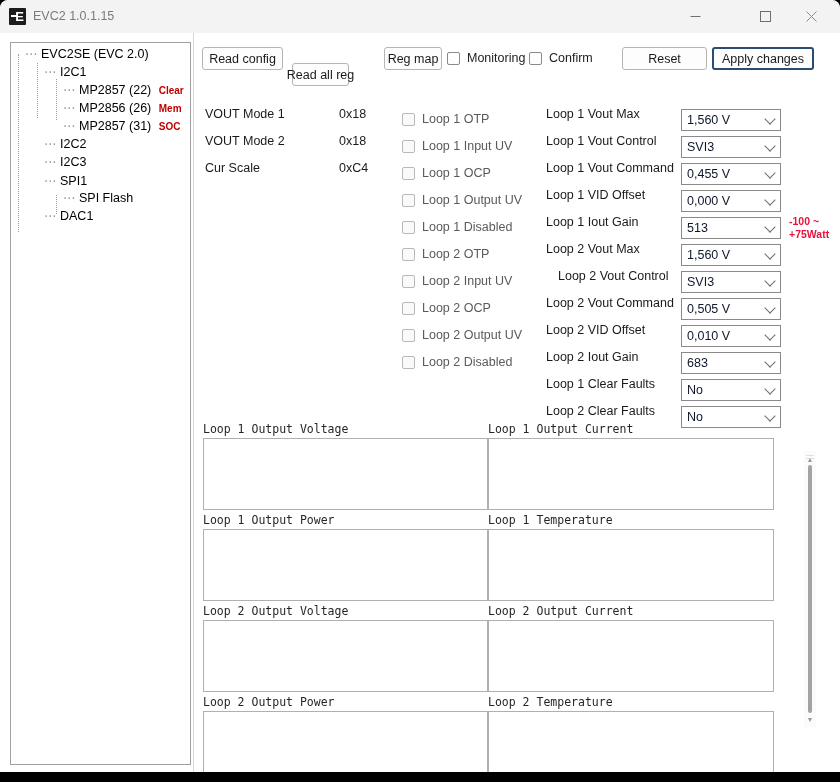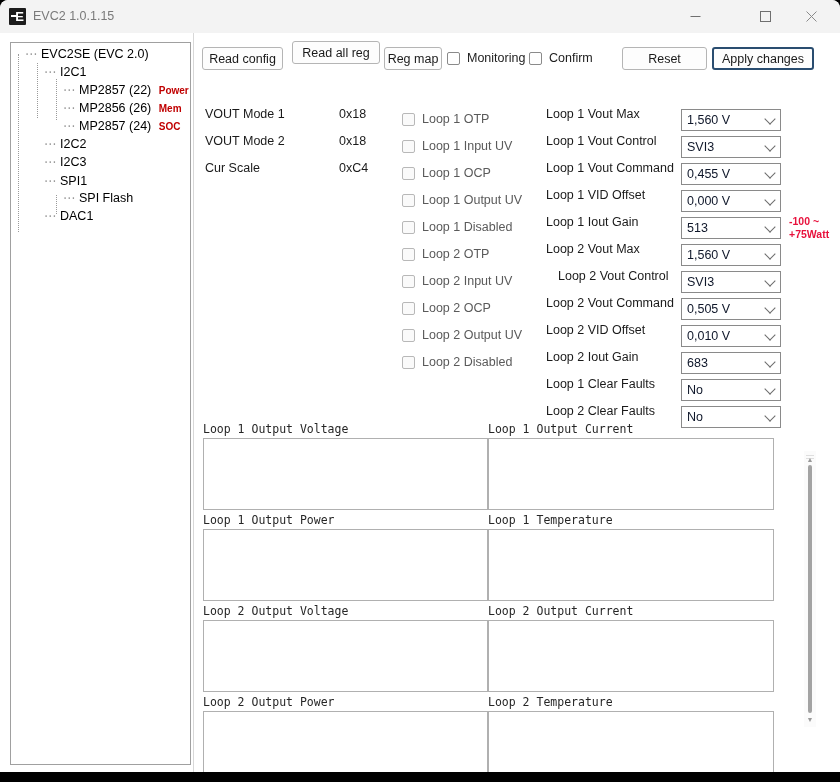--- a/index.html
+++ b/index.html
@@ -224,30 +224,30 @@
         <span style="color:#9a9a9a;">⋯</span>
         <span>EVC2SE (EVC 2.0)</span>
       </div>
       <div class="tnode" style="left:33px; top:22px;">
         <span style="color:#9a9a9a;">⋯</span>
         <span>I2C1</span>
       </div>
       <div class="tnode" style="left:52px; top:40px;">
         <span style="color:#9a9a9a;">⋯</span>
         <span>MP2857 (22)</span>
-        <span class="tag">Power</span>
+        <span class="tag">Clear</span>
       </div>
       <div class="tnode" style="left:52px; top:58px;">
         <span style="color:#9a9a9a;">⋯</span>
         <span>MP2856 (26)</span>
         <span class="tag">Mem</span>
       </div>
       <div class="tnode" style="left:52px; top:76px;">
         <span style="color:#9a9a9a;">⋯</span>
-        <span>MP2857 (24)</span>
+        <span>MP2857 (31)</span>
         <span class="tag">SOC</span>
       </div>
       <div class="tnode" style="left:33px; top:94px;">
         <span style="color:#9a9a9a;">⋯</span>
         <span>I2C2</span>
       </div>
       <div class="tnode" style="left:33px; top:112px;">
         <span style="color:#9a9a9a;">⋯</span>
         <span>I2C3</span>
       </div>
@@ -259,21 +259,21 @@
         <span style="color:#9a9a9a;">⋯</span>
         <span>SPI Flash</span>
       </div>
       <div class="tnode" style="left:33px; top:166px;">
         <span style="color:#9a9a9a;">⋯</span>
         <span>DAC1</span>
       </div>
     </div>
 
     <div class="tbtn" id="btn-read-config" style="left:202px; top:14px; width:81px;">Read config</div>
-    <div class="tbtn" id="btn-read-all-reg" style="left:292px; top:8px; width:88px;">Read all reg</div>
+    <div class="tbtn" id="btn-read-all-reg" style="left:292px; top:30px; width:57px;">Read all reg</div>
     <div class="tbtn" id="btn-reg-map" style="left:384px; top:14px; width:58px;">Reg map</div>
 
     <div class="cbrow" style="left:447px; top:18px;">
       <span class="cbox enabled"></span>
       <span class="cblabel">Monitoring</span>
     </div>
     <div class="cbrow" style="left:529px; top:18px;">
       <span class="cbox enabled"></span>
       <span class="cblabel">Confirm</span>
     </div>

